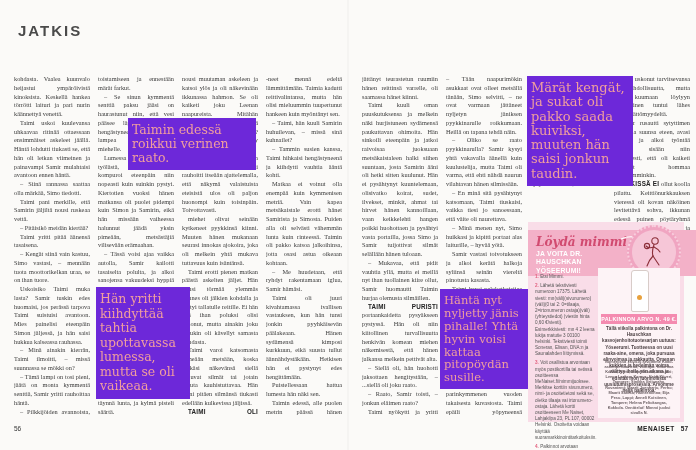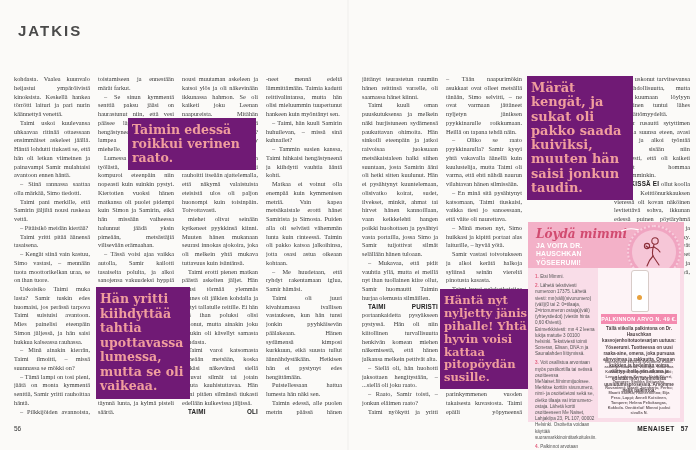--- a/index.html
+++ b/index.html
@@ -18,29 +18,29 @@
   .col{width:76px;margin-right:8px;height:341px;overflow:hidden;}
   .para{margin:0;font-size:6.3px;line-height:1.39;color:#3a3a3a;text-align:justify;}
   .para + .para{text-indent:6px;}
   .lead{font-family:"Liberation Sans",sans-serif;font-weight:bold;letter-spacing:0.2px;color:#222;}
   .pagenum{position:absolute;bottom:18px;font-family:"Liberation Sans",sans-serif;
           font-size:6.5px;color:#333;}
   .pagenum-left{left:14px;}
   .footer-right{position:absolute;bottom:18px;right:8px;font-family:"Liberation Sans",sans-serif;
           font-size:6.5px;color:#222;font-weight:bold;}
   .footer-right .brand{letter-spacing:0.5px;margin-right:6px;}
-  .pullquote{position:absolute;background:#701a75;color:#f09e9d;font-weight:700;
+  .pullquote{position:absolute;background:#6d28d9;color:#f09e9d;font-weight:400;
           font-family:"DejaVu Serif",serif;padding:5px 4px;}
   .q1{left:128px;top:118px;width:120px;font-size:12.5px;line-height:1.12;}
   .q2{left:96px;top:287px;width:86px;font-size:12.5px;line-height:1.16;}
   .q3{left:527px;top:76px;width:98px;font-size:13px;line-height:1.1;}
   .q4{left:440px;top:289px;width:90px;font-size:11.5px;line-height:1.12;}
   
   .ad{position:absolute;left:528px;top:222px;width:156px;height:200px;background:#f9dde8;}
-  .ad-header{position:absolute;left:0;top:0;width:100%;height:46px;background:#f3b1c8;}
+  .ad-header{position:absolute;left:0;top:8px;width:100%;height:46px;background:#f3b1c8;padding-left:12px;}
   .ad-script{position:absolute;left:8px;top:5px;font-family:"DejaVu Serif",serif;
           font-style:italic;font-weight:bold;font-size:12px;color:#d14b70;}
   .ad-caps{position:absolute;left:8px;top:20px;width:92px;font-family:"Liberation Sans",sans-serif;
           font-weight:bold;font-size:6.8px;line-height:1.25;color:#ffffff;letter-spacing:0.2px;}
   .badge{position:absolute;right:3px;top:3px;width:54px;height:54px;border-radius:50%;
           background:#f0a5c1;border:2px dotted #f8cfde;box-sizing:border-box;
           display:flex;align-items:center;justify-content:center;}
   .badge-inner{width:44px;height:44px;border-radius:50%;background:#f6c6d7;
           display:flex;align-items:center;justify-content:center;}
   .ad-arrow{position:absolute;left:92px;top:6px;}

